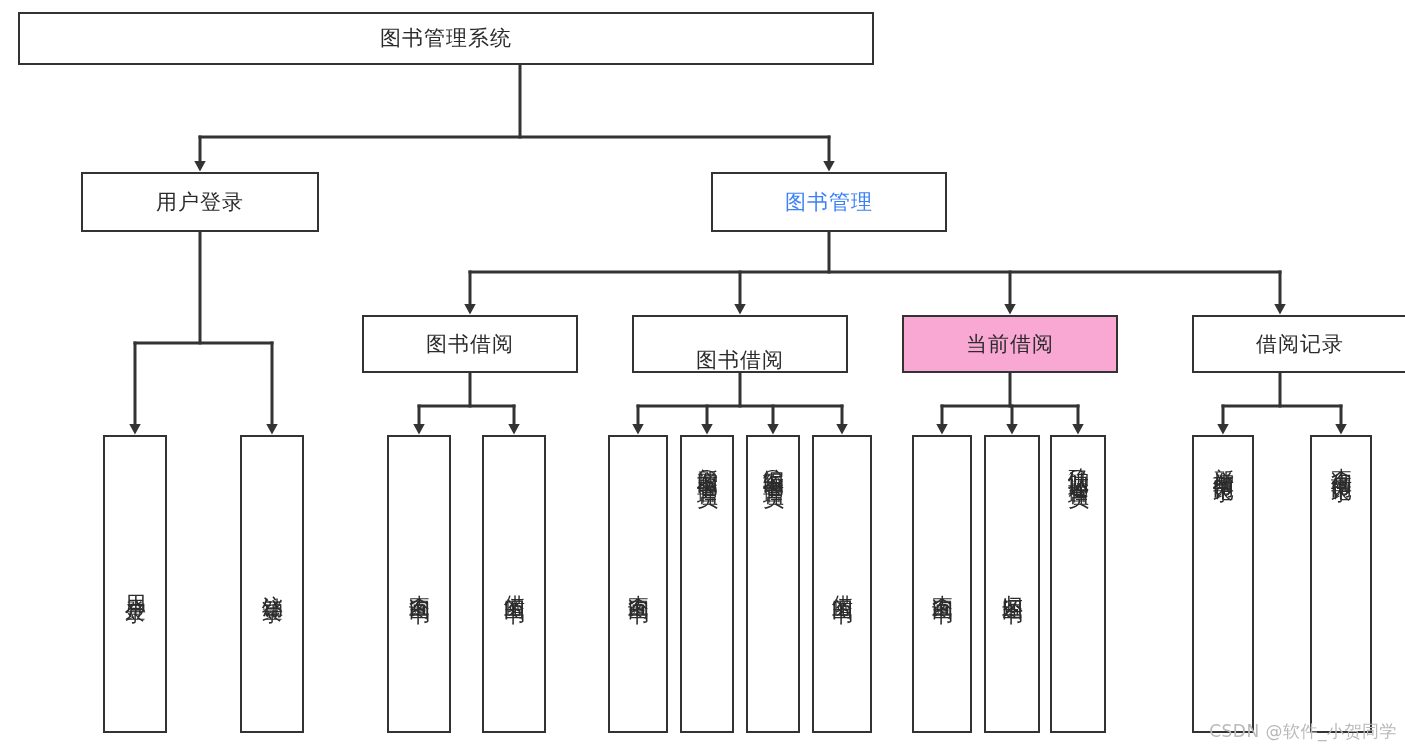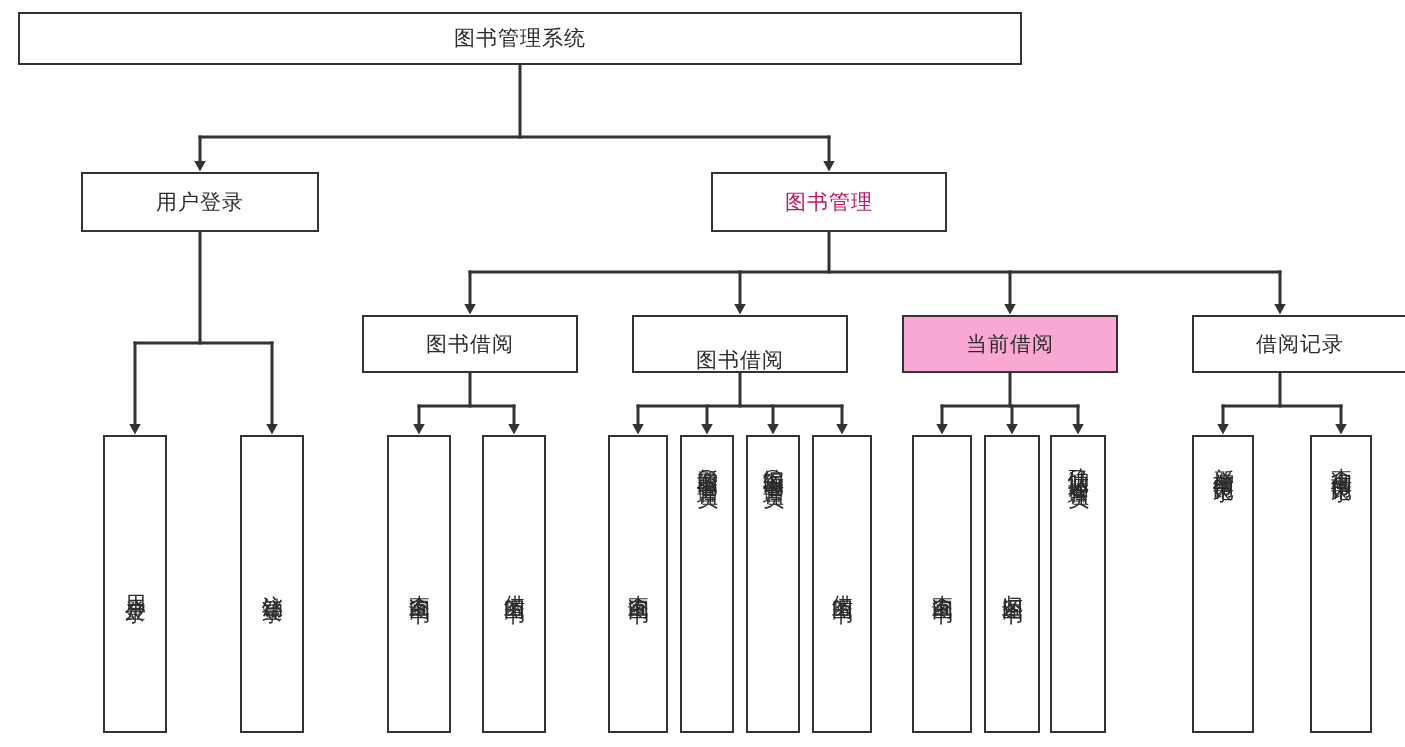--- a/index.html
+++ b/index.html
@@ -112,28 +112,28 @@
         <line x1="1012" y1="406" x2="1012" y2="424" marker-end="url(#arrow)"></line>
         <line x1="1078" y1="406" x2="1078" y2="424" marker-end="url(#arrow)"></line>
         <line x1="1280" y1="373" x2="1280" y2="406"></line>
         <line x1="1223" y1="406" x2="1341" y2="406"></line>
         <line x1="1223" y1="406" x2="1223" y2="424" marker-end="url(#arrow)"></line>
         <line x1="1341" y1="406" x2="1341" y2="424" marker-end="url(#arrow)"></line>
       </g>
   </svg>
 
   <div id="node-layer">
-      <div class="node horiz" style="left: 18px; top: 12px; width: 1004px; height: 53px; border-color: rgb(51, 51, 51); background: rgb(255, 255, 255);">
+      <div class="node horiz" style="left: 18px; top: 12px; width: 856px; height: 53px; border-color: rgb(51, 51, 51); background: rgb(255, 255, 255);">
         <span class="label" style="color: rgb(43, 43, 43);">图书管理系统</span>
       </div>
       <div class="node horiz" style="left: 81px; top: 172px; width: 238px; height: 60px; border-color: rgb(51, 51, 51); background: rgb(255, 255, 255);">
         <span class="label" style="color: rgb(43, 43, 43);">用户登录</span>
       </div>
       <div class="node horiz" style="left: 711px; top: 172px; width: 236px; height: 60px; border-color: rgb(51, 51, 51); background: rgb(255, 255, 255);">
-        <span class="label" style="color: #be185d;">图书管理</span>
+        <span class="label" style="color: #3b82f6;">图书管理</span>
       </div>
       <div class="node horiz" style="left: 362px; top: 315px; width: 216px; height: 58px; border-color: rgb(51, 51, 51); background: rgb(255, 255, 255);">
         <span class="label" style="color: rgb(43, 43, 43);">图书借阅</span>
       </div>
       <div class="node horiz" style="left: 632px; top: 315px; width: 216px; height: 58px; border-color: rgb(51, 51, 51); background: rgb(255, 255, 255);">
         <span class="label" style="color: rgb(43, 43, 43); margin-top: 32px;">图书借阅</span>
       </div>
       <div class="node horiz" style="left: 902px; top: 315px; width: 216px; height: 58px; border-color: rgb(51, 51, 51); background: #f9a8d4;">
         <span class="label" style="color: rgb(43, 43, 43);">当前借阅</span>
       </div>
@@ -174,13 +174,14 @@
         <span class="label" style="color: rgb(43, 43, 43);">确认归还（管理员）</span>
       </div>
       <div class="node vert" style="left: 1192px; top: 435px; width: 62px; height: 298px; border-color: rgb(51, 51, 51); background: rgb(255, 255, 255);">
         <span class="label" style="color: rgb(43, 43, 43);">新增借阅记录</span>
       </div>
       <div class="node vert" style="left: 1310px; top: 435px; width: 62px; height: 298px; border-color: rgb(51, 51, 51); background: rgb(255, 255, 255);">
         <span class="label" style="color: rgb(43, 43, 43);">查询借阅记录</span>
       </div>
     </div>
 
+  <div id="watermark">CSDN @软件_小贺同学</div>
 </div>
 
 </body></html>

